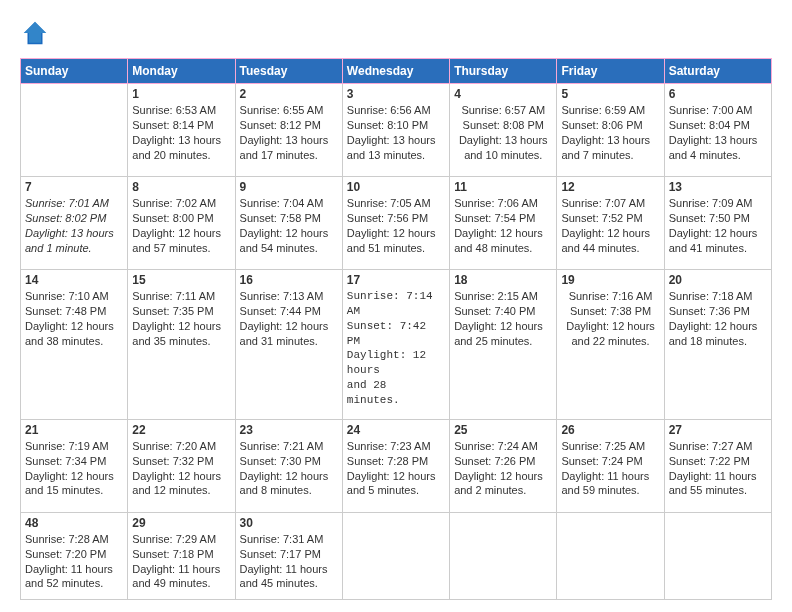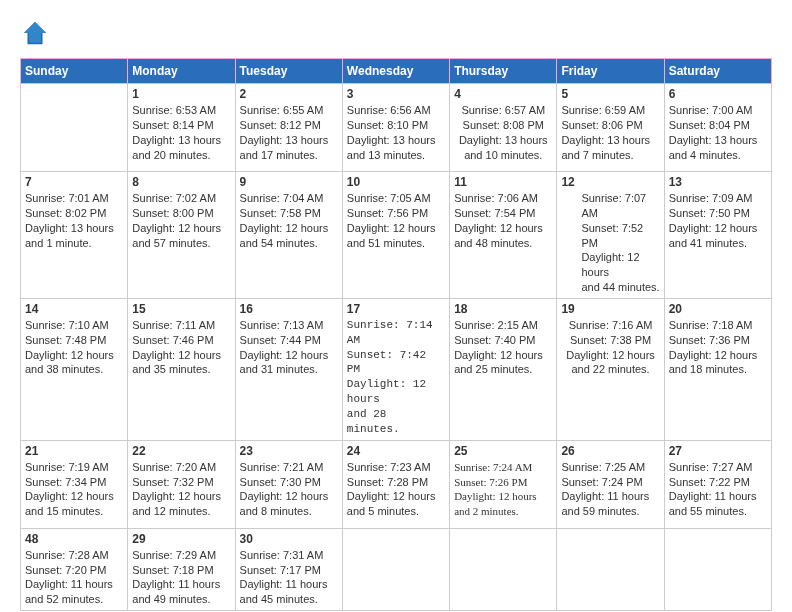--- a/index.html
+++ b/index.html
@@ -171,21 +171,21 @@
             <span class="day-num">6</span>
             <div class="day-info" style="white-space: pre-line;">Sunrise: 7:00 AM
 Sunset: 8:04 PM
 Daylight: 13 hours
 and 4 minutes.</div>
           </td>
         </tr>
         <tr>
           <td>
             <span class="day-num">7</span>
-            <div class="day-info" style="white-space: pre-line;">Sunrise: 7:01 AM
+            <div class="day-info" style="white-space: pre-line; font-style: italic;">Sunrise: 7:01 AM
 Sunset: 8:02 PM
 Daylight: 13 hours
 and 1 minute.</div>
           </td>
           <td>
             <span class="day-num">8</span>
             <div class="day-info" style="white-space: pre-line;">Sunrise: 7:02 AM
 Sunset: 8:00 PM
 Daylight: 12 hours
 and 57 minutes.</div>
@@ -206,21 +206,21 @@
           </td>
           <td>
             <span class="day-num">11</span>
             <div class="day-info" style="white-space: pre-line;">Sunrise: 7:06 AM
 Sunset: 7:54 PM
 Daylight: 12 hours
 and 48 minutes.</div>
           </td>
           <td>
             <span class="day-num">12</span>
-            <div class="day-info" style="white-space: pre-line; margin-left: 20px;">Sunrise: 7:07 AM
+            <div class="day-info" style="white-space: pre-line;">Sunrise: 7:07 AM
 Sunset: 7:52 PM
 Daylight: 12 hours
 and 44 minutes.</div>
           </td>
           <td>
             <span class="day-num">13</span>
             <div class="day-info" style="white-space: pre-line;">Sunrise: 7:09 AM
 Sunset: 7:50 PM
 Daylight: 12 hours
 and 41 minutes.</div>
@@ -230,21 +230,21 @@
           <td>
             <span class="day-num">14</span>
             <div class="day-info" style="white-space: pre-line;">Sunrise: 7:10 AM
 Sunset: 7:48 PM
 Daylight: 12 hours
 and 38 minutes.</div>
           </td>
           <td>
             <span class="day-num">15</span>
             <div class="day-info" style="white-space: pre-line;">Sunrise: 7:11 AM
-Sunset: 7:46 PM
+Sunset: 7:35 PM
 Daylight: 12 hours
 and 35 minutes.</div>
           </td>
           <td>
             <span class="day-num">16</span>
             <div class="day-info" style="white-space: pre-line;">Sunrise: 7:13 AM
 Sunset: 7:44 PM
 Daylight: 12 hours
 and 31 minutes.</div>
           </td>
@@ -301,21 +301,21 @@
           </td>
           <td>
             <span class="day-num">24</span>
             <div class="day-info" style="white-space: pre-line;">Sunrise: 7:23 AM
 Sunset: 7:28 PM
 Daylight: 12 hours
 and 5 minutes.</div>
           </td>
           <td>
             <span class="day-num">25</span>
-            <div class="day-info" style="white-space: pre-line; font-family: Liberation Serif, serif;">Sunrise: 7:24 AM
+            <div class="day-info" style="white-space: pre-line;">Sunrise: 7:24 AM
 Sunset: 7:26 PM
 Daylight: 12 hours
 and 2 minutes.</div>
           </td>
           <td>
             <span class="day-num">26</span>
             <div class="day-info" style="white-space: pre-line;">Sunrise: 7:25 AM
 Sunset: 7:24 PM
 Daylight: 11 hours
 and 59 minutes.</div>

